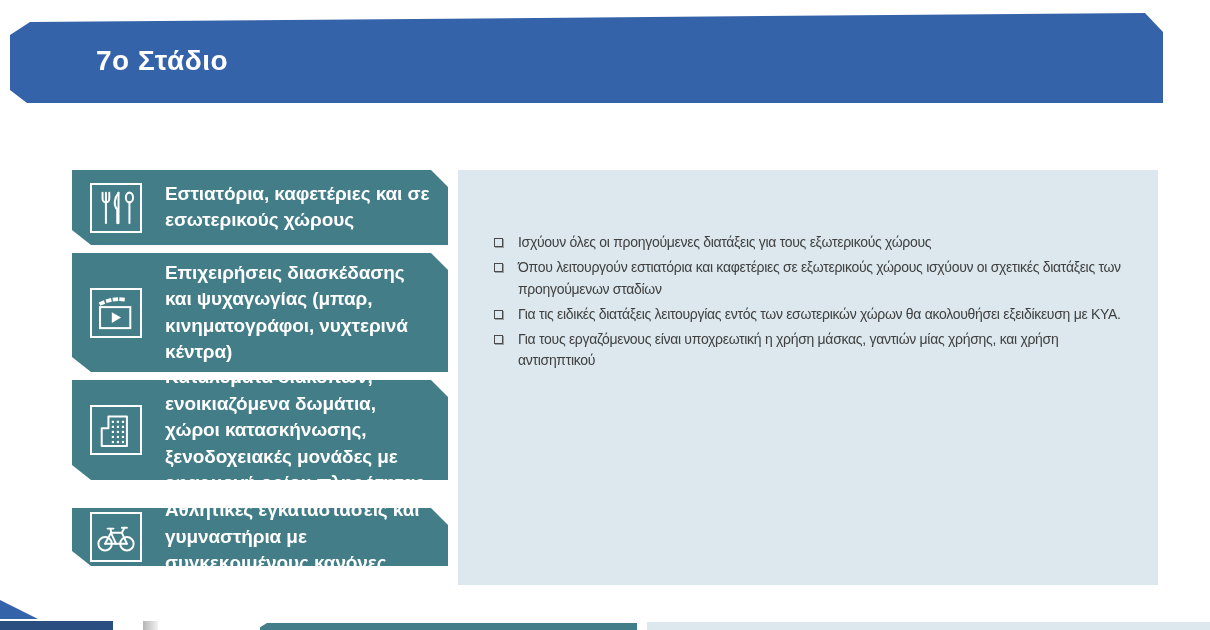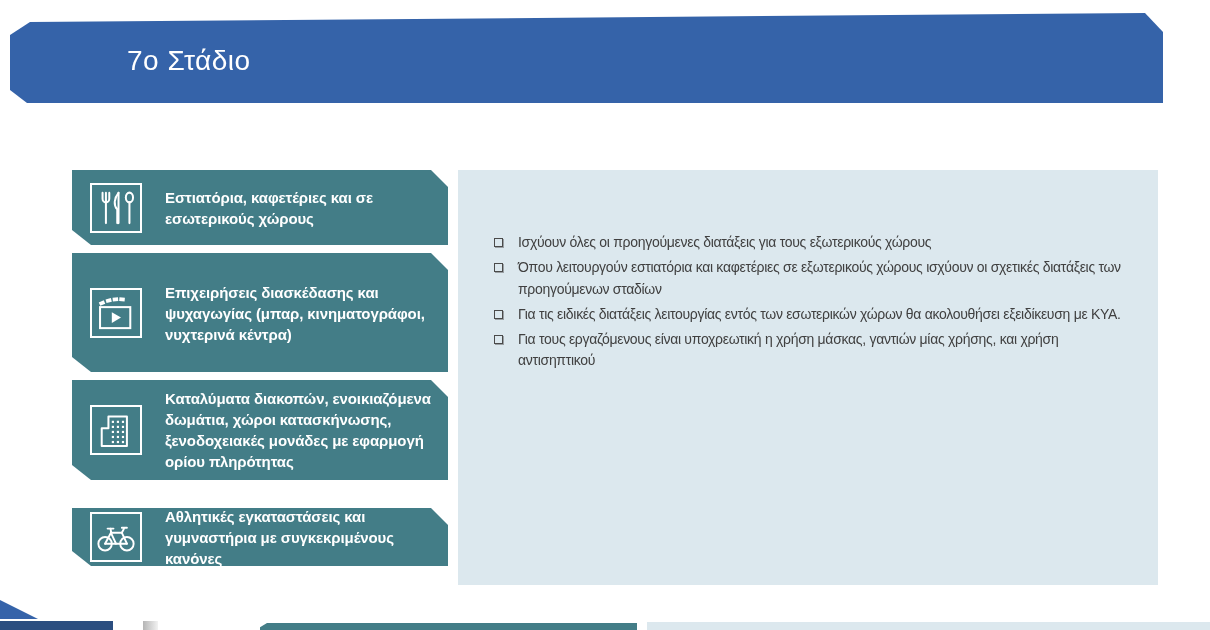--- a/index.html
+++ b/index.html
@@ -10,39 +10,39 @@
 
   
   .banner {
     position:absolute; left:10px; top:13px; width:1153px; height:90px;
     background:#3563A9;
     clip-path:polygon(0px 22px, 20px 9px, 1135px 0px, 100% 19px,
                       100% 100%, 17px 100%, 0px 77px);
     display:flex; align-items:center;
   }
   .banner-title {
-    color:#ffffff; font-size:28px; font-weight:400;
-    padding-left:117px; padding-top:6px; letter-spacing:0.5px;
+    color:#ffffff; font-size:28px; font-weight:700;
+    padding-left:86px; padding-top:6px; letter-spacing:0.5px;
   }
 
   
   .cat {
     position:absolute; left:72px; width:376px; background:#437D87;
     clip-path:polygon(0 0, calc(100% - 17px) 0, 100% 17px,
                       100% 100%, 19px 100%, 0 calc(100% - 15px));
   }
   .cat-icon {
     position:absolute; left:18px; top:50%; transform:translateY(-50%);
     width:52px; height:50px; border:2.5px solid #ffffff;
     display:flex; align-items:center; justify-content:center;
     box-sizing:border-box;
   }
   .cat-label {
     position:absolute; left:93px; right:13px; top:50%; transform:translateY(-50%);
-    color:#ffffff; font-weight:700; font-size:15px; line-height:1.4;
+    color:#ffffff; font-weight:700; font-size:19px; line-height:1.4;
     letter-spacing:-0.1px;
   }
   #cat-0 { top:170px; height:75px; }
   #cat-1 { top:253px; height:119px; }
   #cat-2 { top:380px; height:100px; }
   #cat-3 { top:508px; height:58px; }
 
   
   .panel {
     position:absolute; left:458px; top:170px; width:700px; height:415px;

